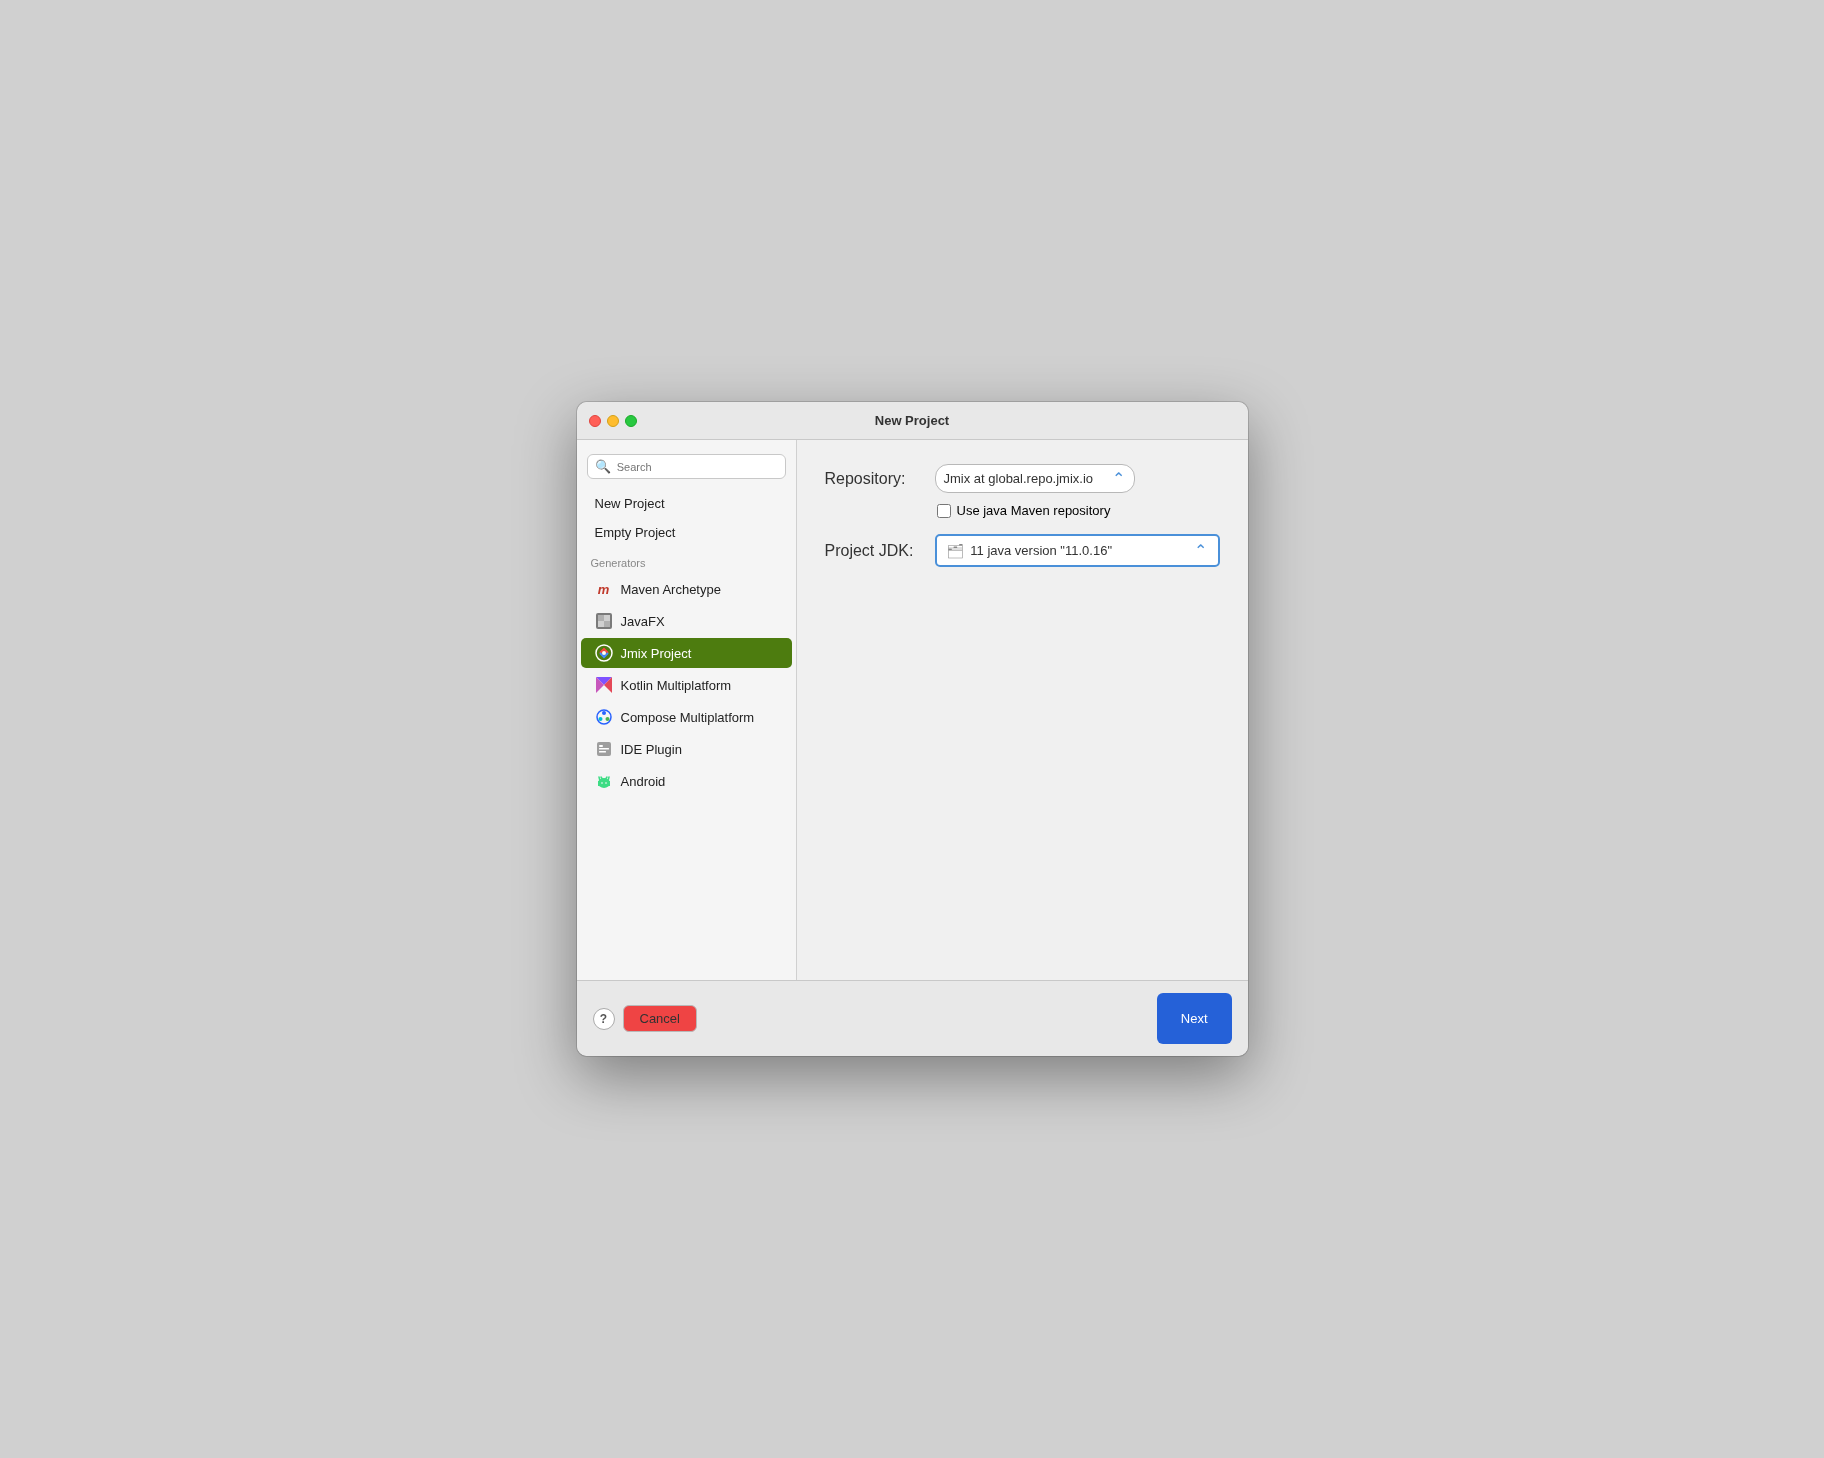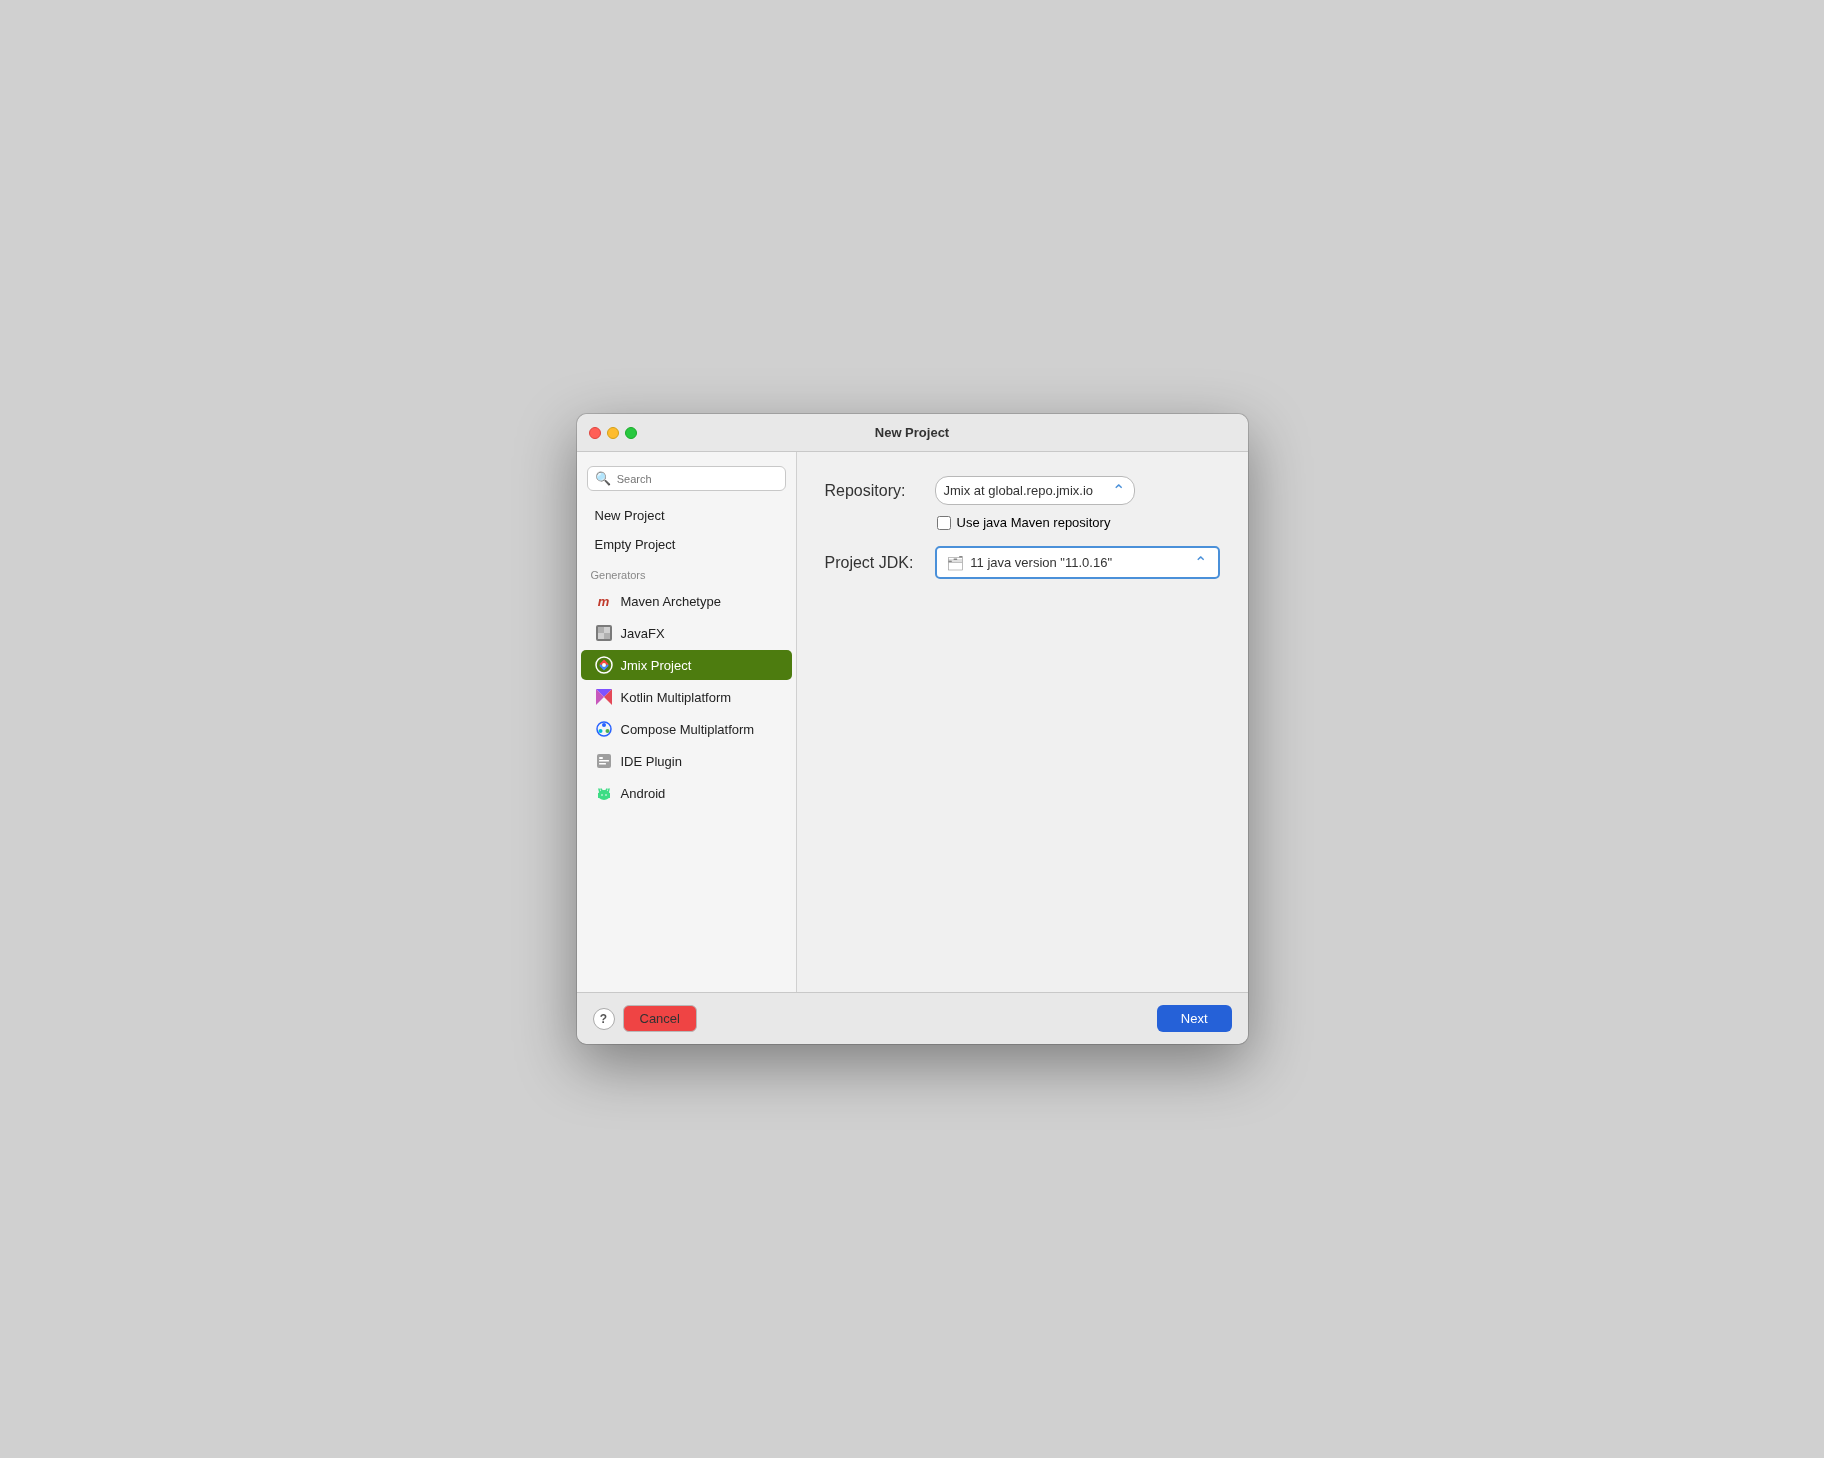--- a/index.html
+++ b/index.html
@@ -245,21 +245,21 @@
       border-radius: 6px;
       padding: 5px 16px;
       font-size: 13px;
       color: #333;
       cursor: pointer;
     }
     .next-btn {
       background: #2561d8;
       border: none;
       border-radius: 6px;
-      padding: 6px 24px;
+      padding: 18px 24px;
       font-size: 13px;
       color: white;
       cursor: pointer;
       font-weight: 500;
     }
   </style>
 </head>
 <body>
 
 <div class="window">

